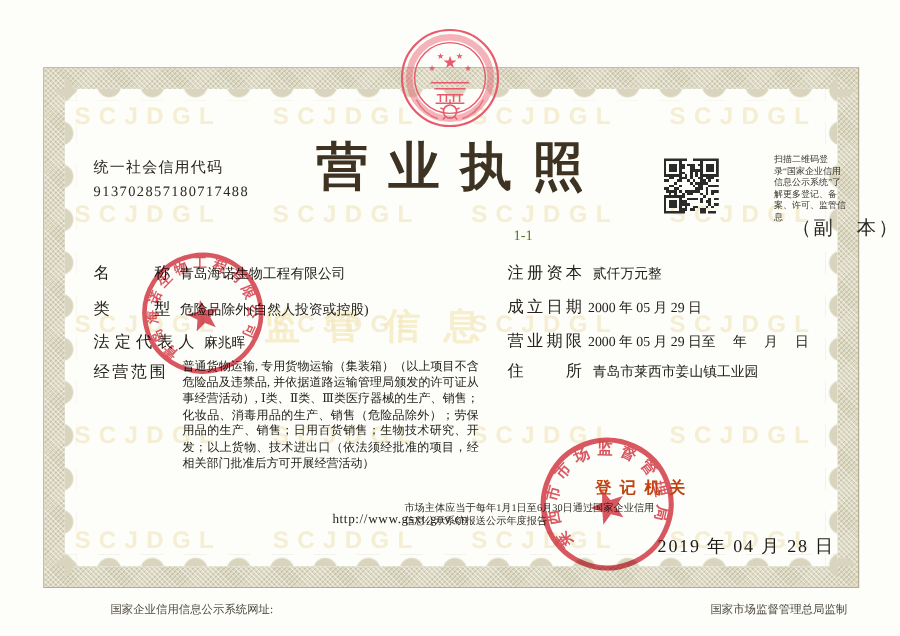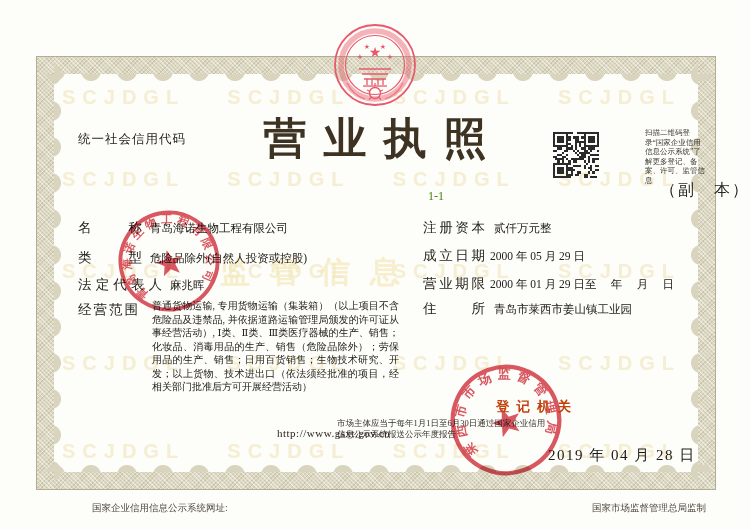--- a/index.html
+++ b/index.html
@@ -107,20 +107,21 @@
         <path d="M34,56 V62 M39,56 V62 M45,56 V62 M50,56 V62"></path>
         <path d="M30,63 H54"></path>
       </g>
       <circle cx="42" cy="70" r="5.5" stroke-width="1.4"></circle>
       <path d="M42,63 V60 M36.5,68 L34,67 M47.5,68 L50,67 M38,74.5 L36,76.5 M46,74.5 L48,76.5" stroke-width="1.2"></path>
       <path d="M14,60 Q20,72 32,76 M70,60 Q64,72 52,76" stroke-width="1.2" opacity="0.7"></path>
     </g>
   </svg>
 
   <div class="abs code-label">统一社会信用代码</div>
+  <div class="abs code-value">913702857180717488</div>
   <div class="abs title">营业执照</div>
   <div class="abs subtitle">（副　本）</div>
   <div class="abs page-no">1-1</div>
 
   <svg class="abs qr" viewBox="0 0 21 21" shape-rendering="crispEdges">
       <rect x="0" y="0" width="1" height="1" fill="#2b2b2b"></rect>
       <rect x="1" y="0" width="1" height="1" fill="#2b2b2b"></rect>
       <rect x="2" y="0" width="1" height="1" fill="#2b2b2b"></rect>
       <rect x="3" y="0" width="1" height="1" fill="#2b2b2b"></rect>
       <rect x="4" y="0" width="1" height="1" fill="#2b2b2b"></rect>
@@ -395,21 +396,21 @@
       <span>期</span>
     </div>
   <div class="abs fvalue" style="left:490px;top:249px">2000 年 05 月 29 日</div>
 
   <div class="abs flabel spread w62" style="left:423px;top:275px">
       <span>营</span>
       <span>业</span>
       <span>期</span>
       <span>限</span>
     </div>
-  <div class="abs fvalue" style="left:490px;top:277px">2000 年 01 月 29 日至　 年　 月　 日</div>
+  <div class="abs fvalue" style="left:490px;top:277px">2000 年 05 月 29 日至　 年　 月　 日</div>
 
   <div class="abs flabel spread w62" style="left:423px;top:300px">
       <span>住</span>
       <span>所</span>
     </div>
   <div class="abs fvalue" style="left:494px;top:302px">青岛市莱西市姜山镇工业园</div>
 
   <svg class="abs seal seal-company" viewBox="0 0 120 120">
     <defs>
       <path id="arcC" d="M 60,104 A 44,44 0 1,1 60.05,104" fill="none"></path>

